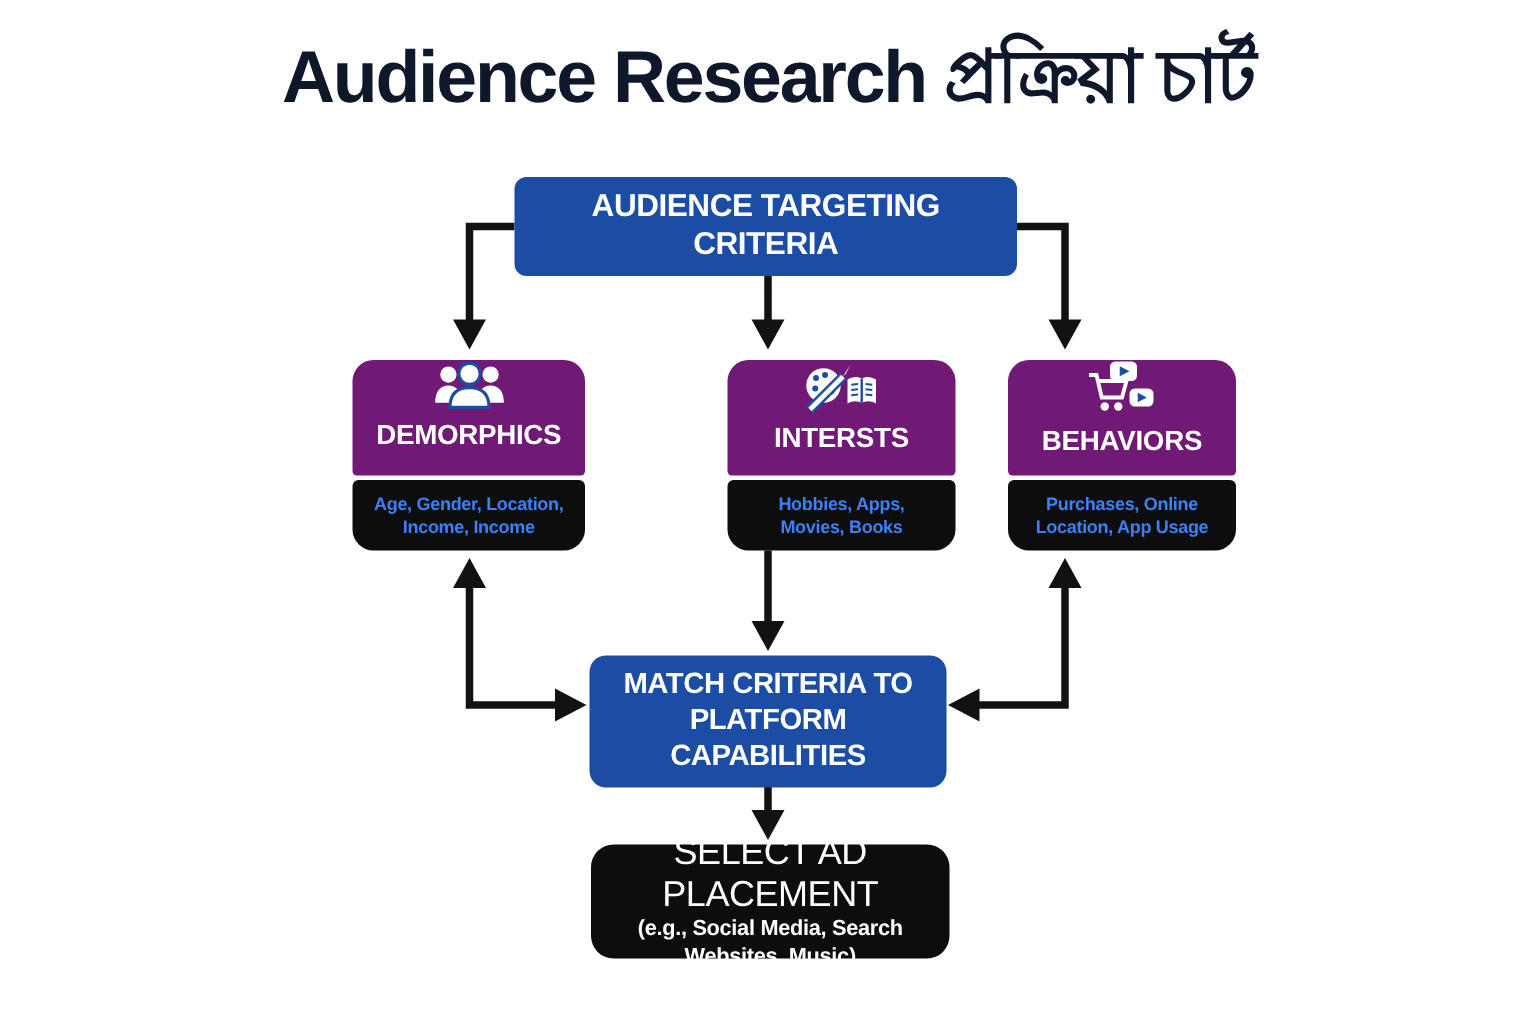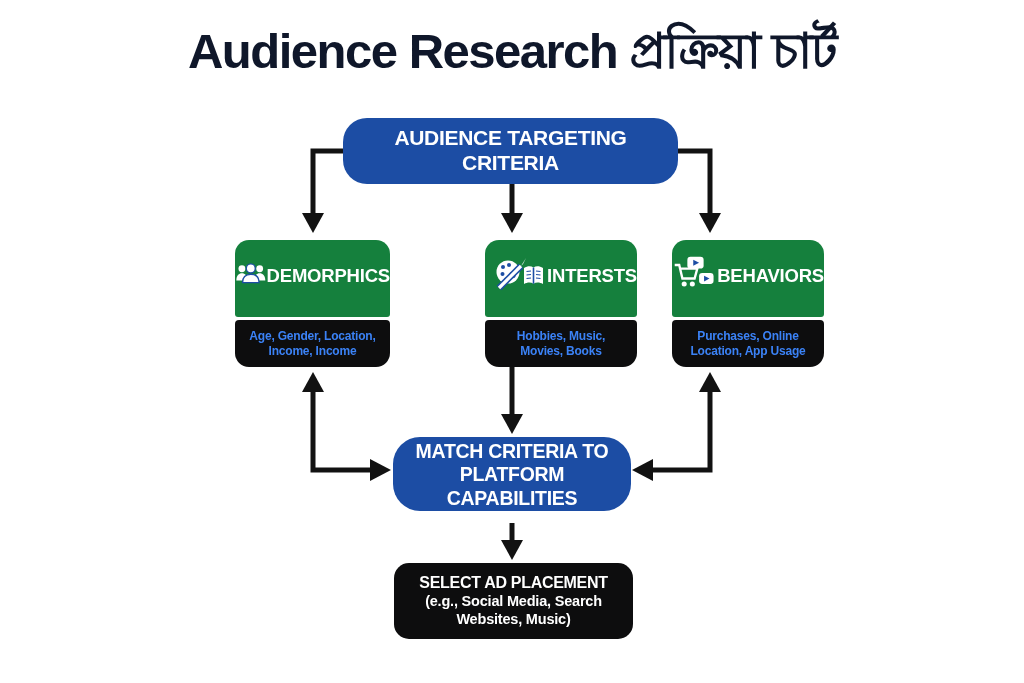--- a/index.html
+++ b/index.html
@@ -34,47 +34,46 @@
   }
   .node {
     position: absolute;
     box-sizing: border-box;
     color: #ffffff;
     font-weight: bold;
     text-align: center;
   }
   .blue-box {
     background: #1c4da4;
-    border-radius: 24px;
+    border-radius: 8px;
   }
   .pre {
     white-space: pre-line;
   }
   #top-node {
     left: 343px; top: 118px;
     width: 335px; height: 66px;
     display: flex; align-items: center; justify-content: center;
     font-size: 21px; line-height: 1.18; letter-spacing: -0.3px;
   }
   .column {
     position: absolute;
     top: 240px;
     width: 155px;
   }
   #col-demographics { left: 235px; }
   #col-interests    { left: 437px; width: 152px; padding-left: 48px; }
   #col-behaviors    { left: 672px; width: 152px; }
   .col-blue {
-    background: #15803d;
+    background: #701a75;
     border-radius: 14px 14px 3px 3px;
     height: 77px;
     display: flex;
-    flex-direction: row;
+    flex-direction: column;
     align-items: center;
-    justify-content: flex-end;
     padding-bottom: 6px;
     box-sizing: border-box;
   }
   .col-icon { margin-bottom: 3px; }
   .col-label {
     color: #ffffff;
     font-weight: bold;
     font-size: 18.5px;
     letter-spacing: -0.2px;
     text-align: center;
@@ -89,38 +88,38 @@
     justify-content: center;
     color: #3b82f6;
     font-weight: bold;
     font-size: 12px;
     line-height: 1.25;
     text-align: center;
     letter-spacing: -0.2px;
   }
   #match-node {
     left: 393px; top: 437px;
-    width: 238px; height: 74px;
-    display: flex; align-items: flex-end; justify-content: center;
+    width: 238px; height: 88px;
+    display: flex; align-items: center; justify-content: center;
     font-size: 19.5px; line-height: 1.22; letter-spacing: -0.3px;
-    border-radius: 27px;
+    border-radius: 11px;
   }
   #select-node {
     left: 394px; top: 563px;
     width: 239px; height: 76px;
     background: #0d0d0e;
     border-radius: 15px;
     display: flex;
     flex-direction: column;
     align-items: center;
     justify-content: center;
   }
   .select-title {
-    font-size: 16px;
-    font-weight: bold;
+    font-size: 24px;
+    font-weight: normal;
     letter-spacing: -0.3px;
     line-height: 1.15;
   }
   .select-sub {
     font-size: 14.5px;
     font-weight: bold;
     line-height: 1.25;
     letter-spacing: -0.2px;
   }
 </style>
@@ -193,21 +192,21 @@
         <line x1="40.5" y1="12.5" x2="40.5" y2="28.8" stroke="#1c4da4" stroke-width="1.6"></line>
         <line x1="33.5" y1="16.5" x2="38" y2="16" stroke="#1c4da4" stroke-width="1.2"></line>
         <line x1="33.5" y1="20" x2="38" y2="19.5" stroke="#1c4da4" stroke-width="1.2"></line>
         <line x1="33.5" y1="23.5" x2="38" y2="23" stroke="#1c4da4" stroke-width="1.2"></line>
         <line x1="43" y1="16" x2="47.5" y2="16.5" stroke="#1c4da4" stroke-width="1.2"></line>
         <line x1="43" y1="19.5" x2="47.5" y2="20" stroke="#1c4da4" stroke-width="1.2"></line>
         <line x1="43" y1="23" x2="47.5" y2="23.5" stroke="#1c4da4" stroke-width="1.2"></line>
       </svg>
       <div class="col-label">INTERSTS</div>
     </div>
-    <div class="col-black pre">Hobbies, Music,
+    <div class="col-black pre">Hobbies, Apps,
 Movies, Books</div>
   </div>
 
   <div class="column" id="col-behaviors">
     <div class="col-blue">
       <svg class="col-icon" width="50" height="40" viewBox="0 0 50 40">
         <rect x="17" y="1" width="18" height="13" rx="3.5" fill="#ffffff"></rect>
         <path d="M23.5,4.2 L30,7.5 L23.5,10.8 Z" fill="#1c4da4"></path>
         <rect x="30" y="19" width="16" height="12" rx="3.5" fill="#ffffff"></rect>
         <path d="M35.5,21.8 L41.5,25 L35.5,28.2 Z" fill="#1c4da4"></path>

